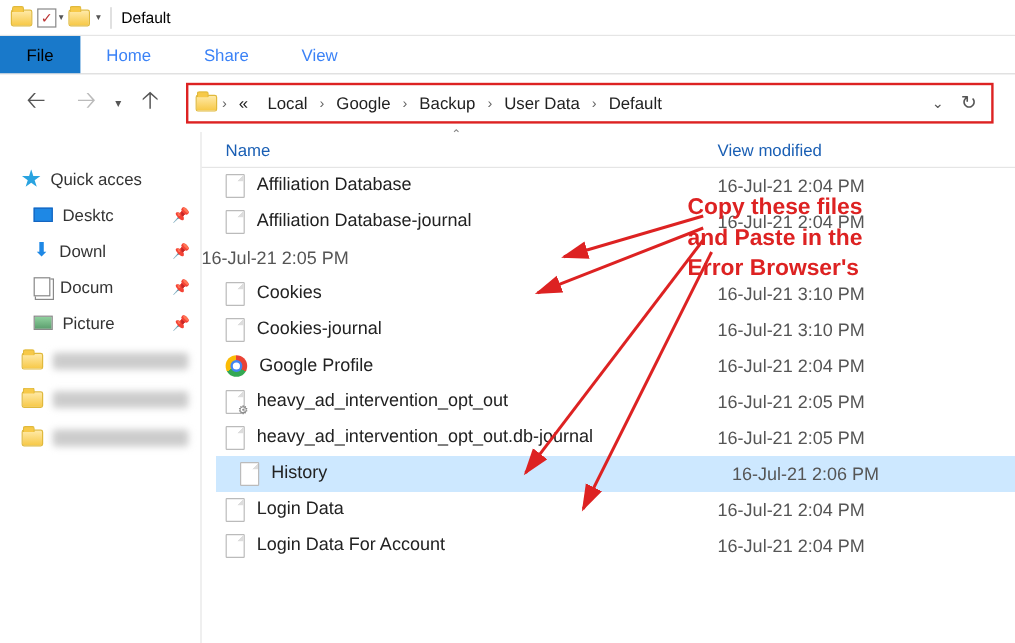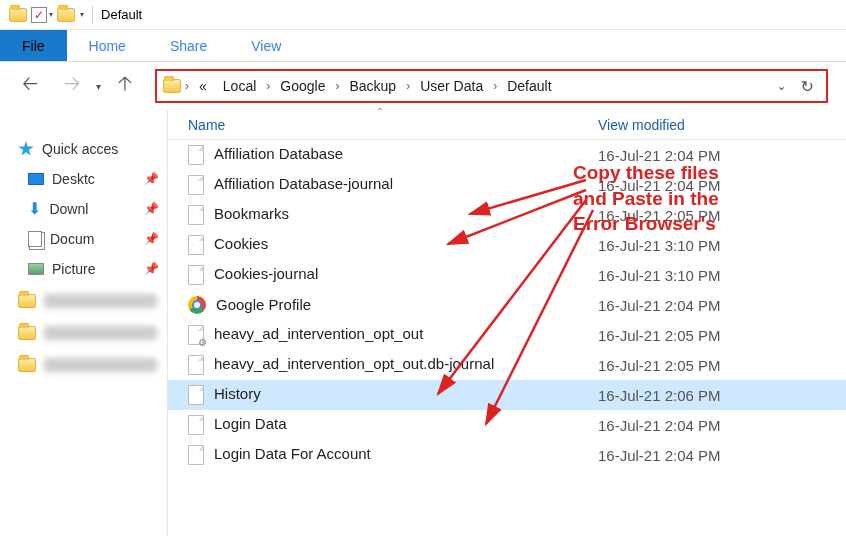--- a/index.html
+++ b/index.html
@@ -41,21 +41,21 @@
   .blur-text { flex: 1; height: 14px; background: #ccc; filter: blur(3px); border-radius: 3px; }
 
   .content { flex: 1; position: relative; }
   .col-headers { height: 30px; display: flex; align-items: center; border-bottom: 1px solid #e5e5e5; font-size: 14px; color: #1a5fb4; position: relative; }
   .col-name { padding-left: 20px; flex: 0 0 430px; }
   .col-date { flex: 1; }
   .sort-caret { position: absolute; top: -4px; left: 208px; font-size: 10px; color: #888; }
 
   .file-list { }
   .row { height: 30px; display: flex; align-items: center; font-size: 15px; color: #222; }
-  .row.selected { background: #cde8ff; }
+  .row.selected { background: #cde8ff; margin-left: 12px; }
   .cell-name { flex: 0 0 430px; display: flex; align-items: flex-start; gap: 10px; padding-left: 20px; }
   .cell-date { flex: 1; color: #555; }
   .file-ico { width: 16px; height: 20px; border: 1px solid #bbb; border-radius: 1px; background: #fff; position: relative; flex-shrink: 0; }
   .file-ico::after { content: ""; position: absolute; top: 0; right: 0; width: 5px; height: 5px; background: linear-gradient(135deg, transparent 50%, #ddd 50%); }
   .file-ico.gear::before { content: "⚙"; position: absolute; right: -4px; bottom: -4px; font-size: 10px; color: #888; }
   .chrome-ico { width: 18px; height: 18px; border-radius: 50%; background: conic-gradient(#ea4335 0 120deg, #34a853 120deg 240deg, #fbbc05 240deg 360deg); position: relative; flex-shrink: 0; }
   .chrome-ico::after { content: ""; position: absolute; inset: 4px; border-radius: 50%; background: #fff; border: 2px solid #4285f4; }
 
   .desktop-ico { width: 16px; height: 12px; background: #1e88e5; border: 1px solid #1565c0; }
   .download-ico { color: #1e88e5; font-size: 16px; line-height: 1; }
@@ -173,24 +173,20 @@
           <div class="cell-date">16-Jul-21 2:04 PM</div>
         </div>
         <div class="row">
           <div class="cell-name">
             <span class="file-ico"></span>
             <span>Affiliation Database-journal</span>
           </div>
           <div class="cell-date">16-Jul-21 2:04 PM</div>
         </div>
         <div class="row">
-          <div class="cell-name">
-            <span class="file-ico"></span>
-            <span>Bookmarks</span>
-          </div>
           <div class="cell-date">16-Jul-21 2:05 PM</div>
         </div>
         <div class="row">
           <div class="cell-name">
             <span class="file-ico"></span>
             <span>Cookies</span>
           </div>
           <div class="cell-date">16-Jul-21 3:10 PM</div>
         </div>
         <div class="row">

